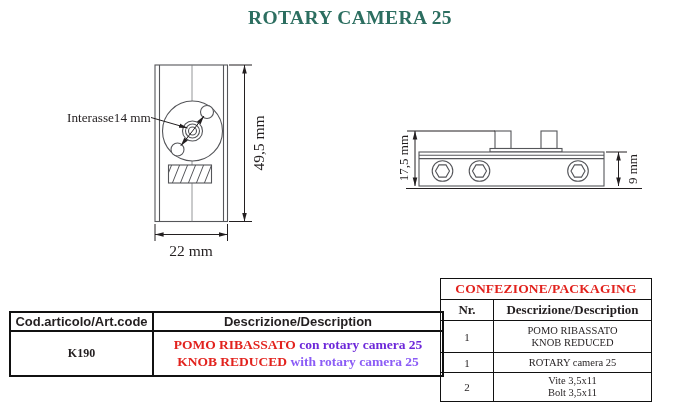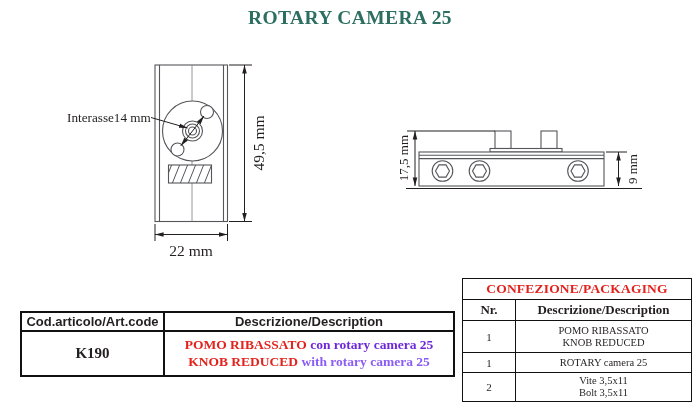--- a/index.html
+++ b/index.html
@@ -10,33 +10,33 @@
   .page-title{position:absolute;left:0;top:7px;width:700px;text-align:center;
     font-family:"Liberation Serif",serif;font-weight:bold;font-size:19.5px;
     letter-spacing:0.4px;color:#2c6e60;}
 
   
   .drawing{position:absolute;}
   svg text{font-family:"Liberation Serif",serif;fill:#231f20;}
 
   
   table{border-collapse:collapse;}
-  .art-table{position:absolute;left:20px;top:311px;width:435px;
+  .art-table{position:absolute;left:9px;top:311px;width:435px;
     font-family:"Liberation Sans","DejaVu Sans",sans-serif;}
   .art-table td{border:2px solid #111111;text-align:center;vertical-align:middle;padding:0;}
   .art-table .hdr{height:17px;font-weight:bold;font-size:13px;color:#231f20;}
   .art-table .code-col{width:141px;}
-  .art-table .code-cell{font-family:"Liberation Serif",serif;font-weight:bold;font-size:15px;height:43px;}
+  .art-table .code-cell{font-family:"Liberation Serif",serif;font-weight:bold;font-size:12px;height:43px;}
   .art-table .desc-cell{font-family:"Liberation Serif",serif;font-weight:bold;font-size:13.5px;line-height:16.5px;}
   .red{color:#e2231e;}
   .dark{color:#6d28d9;}
   .gray{color:#8b5cf6;}
 
   
-  .pack-table{position:absolute;left:462px;top:278px;width:230px;
+  .pack-table{position:absolute;left:440px;top:278px;width:212px;
     font-family:"Liberation Serif",serif;}
   .pack-table td{border:1.5px solid #111111;text-align:center;vertical-align:middle;padding:0;}
   .pack-title{height:20px;font-weight:bold;font-size:13.5px;letter-spacing:0.2px;}
   .pack-hdr{height:20px;font-weight:bold;font-size:13px;}
   .pack-nr-col{width:52px;margin-left:32px;}
   .pack-cell{font-size:10.5px;line-height:12px;}
   .pack-nr{font-size:11px;}
   .r1{height:32px;} .r2{height:20px;} .r3{height:29px;}
 </style>
 </head>

